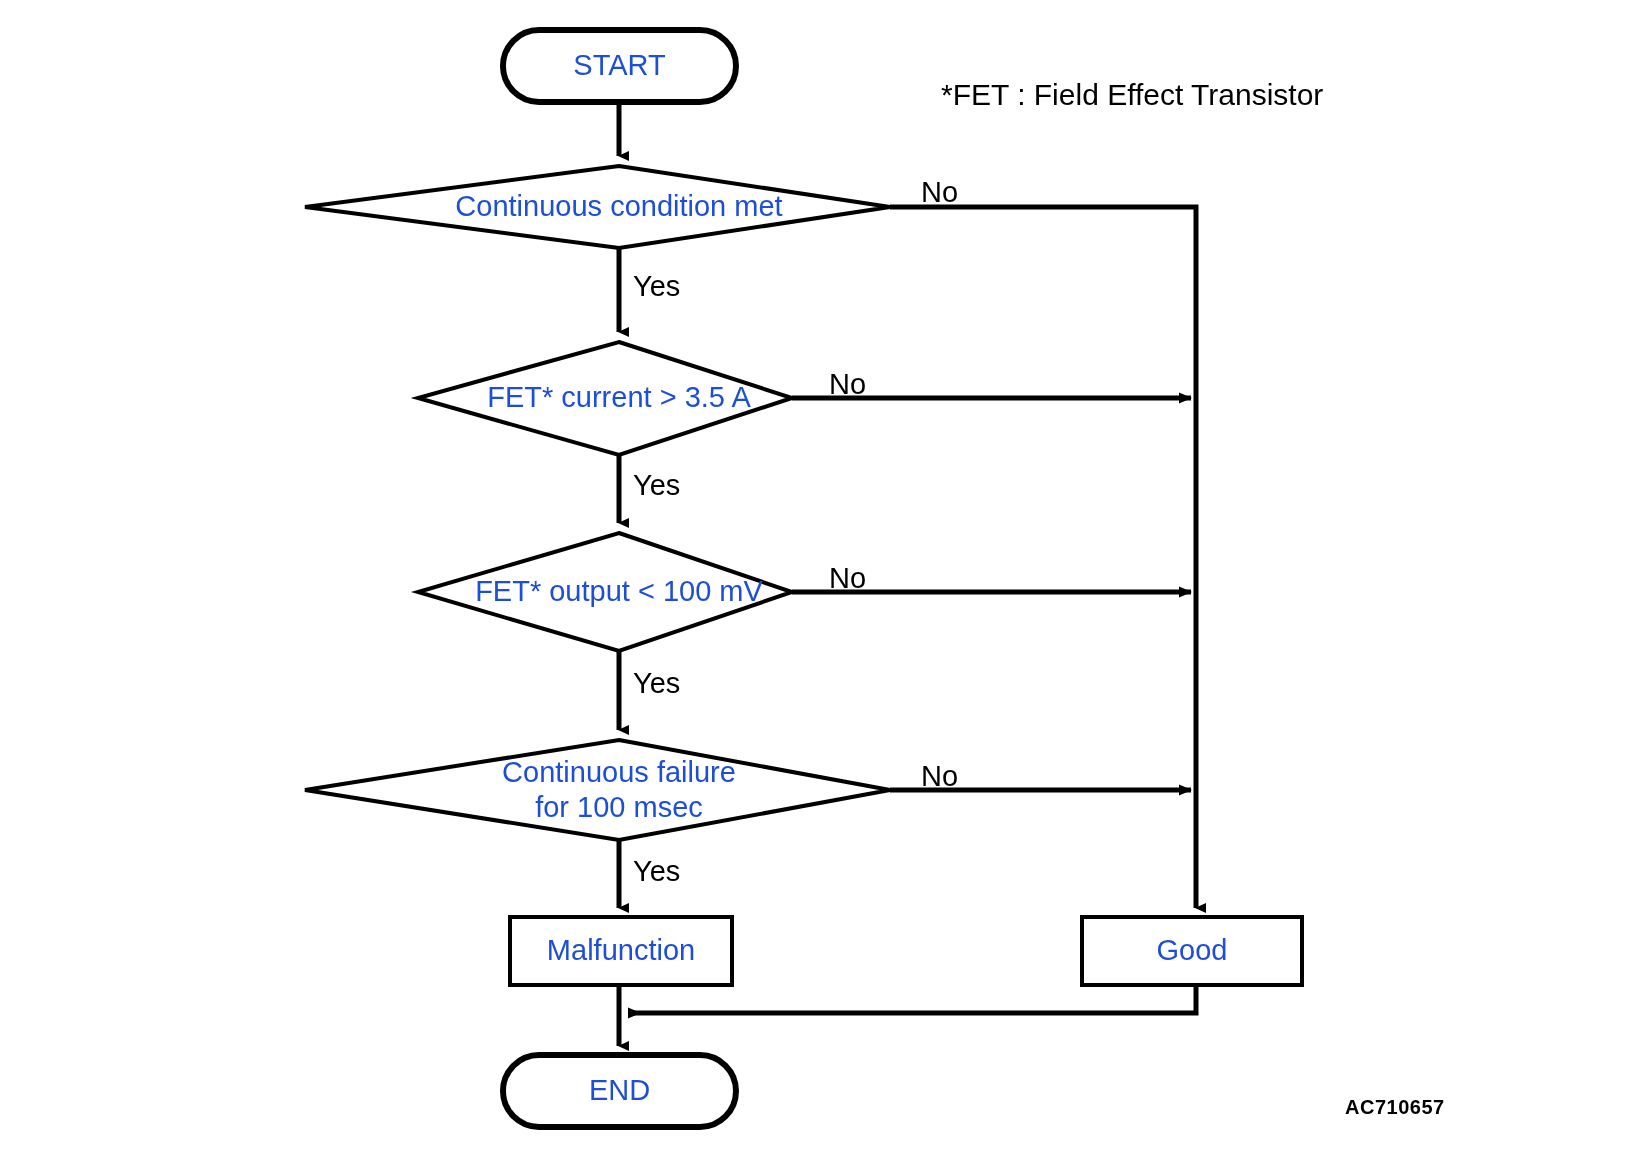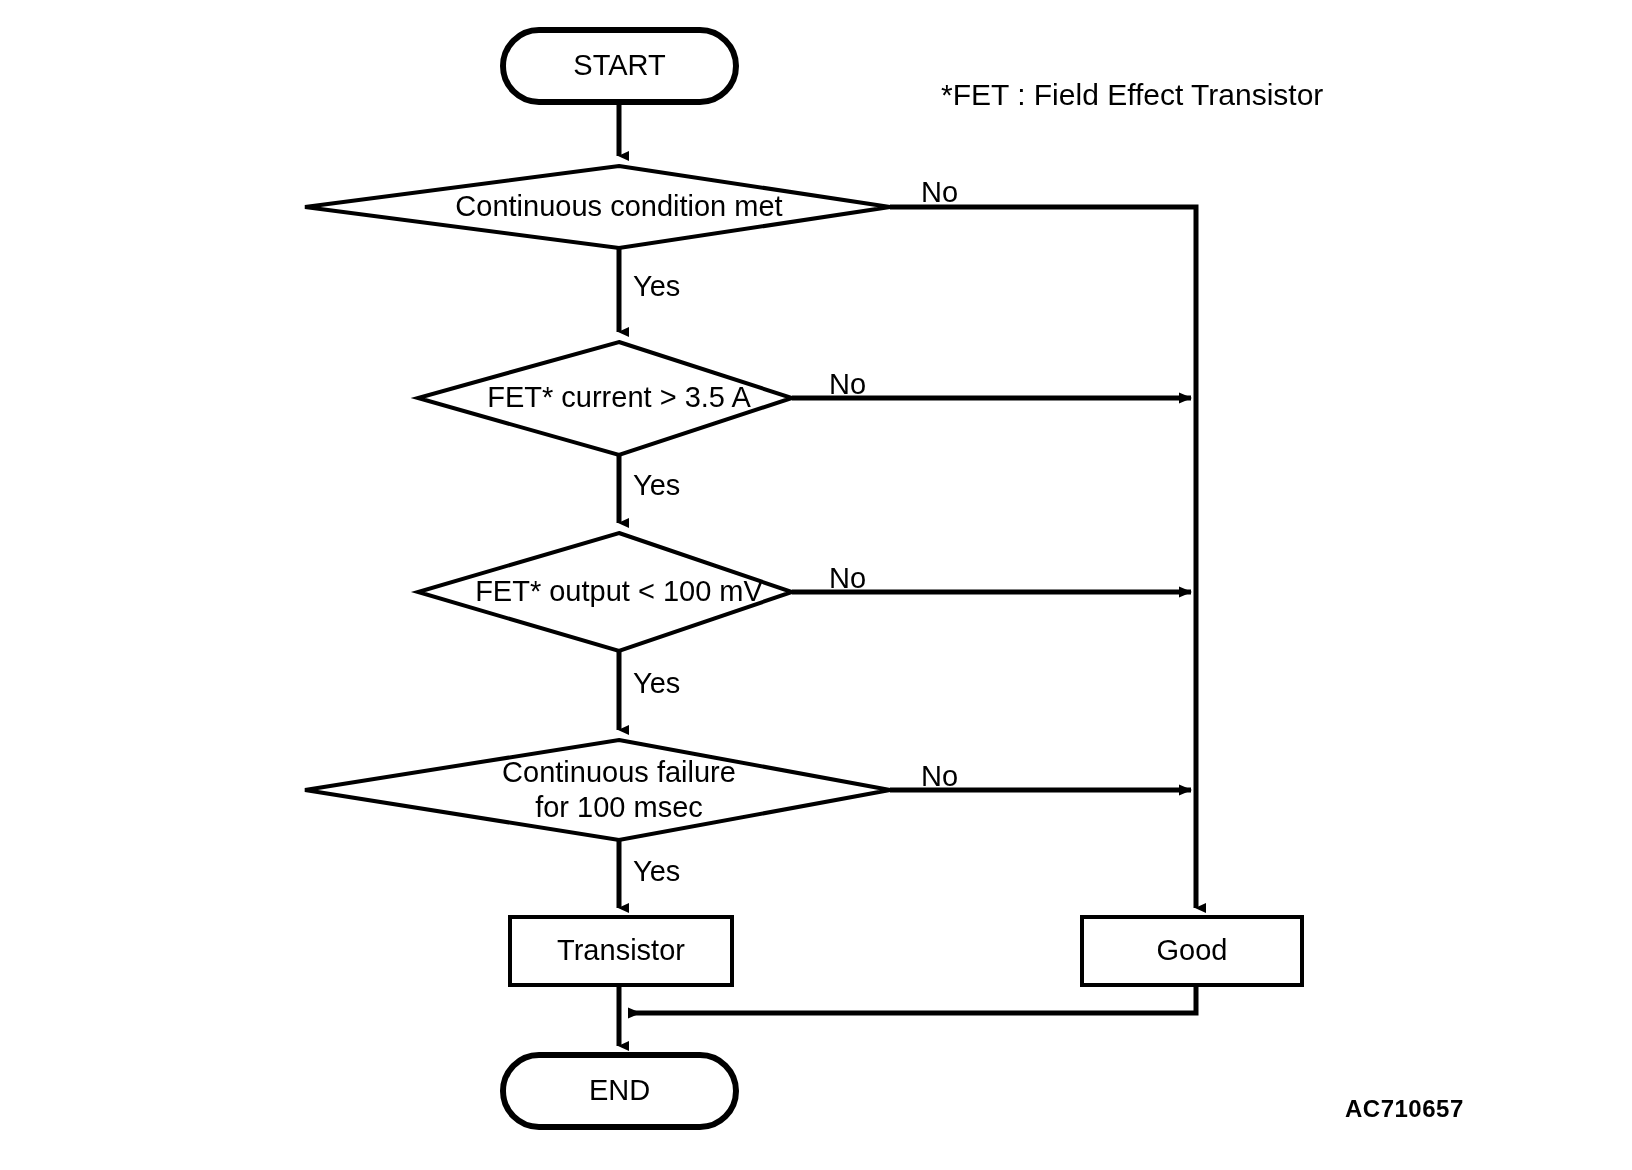--- a/index.html
+++ b/index.html
@@ -23,21 +23,21 @@
     top: 0;
     width: 1632px;
     height: 1170px;
   }
   .node-text {
     position: absolute;
     display: flex;
     align-items: center;
     justify-content: center;
     text-align: center;
-    color: #000000;
+    color: #1d4ed8;
     font-size: 29px;
     line-height: 1.22;
     white-space: pre-line;
     pointer-events: none;
   }
   .edge-label {
     position: absolute;
     color: #000000;
     font-size: 29px;
     line-height: 1;
@@ -45,21 +45,21 @@
   .note-text {
     position: absolute;
     color: #000000;
     font-size: 30px;
     line-height: 1;
     white-space: nowrap;
   }
   .ref-code {
     position: absolute;
     color: #000000;
-    font-size: 24px;
+    font-size: 20px;
     font-weight: bold;
     letter-spacing: 0.5px;
     line-height: 1;
     white-space: nowrap;
   }
 </style>
 </head>
 <body>
 
 <div id="page">
@@ -120,21 +120,21 @@
 
   <div class="node-text" style="left:389px; top:180px; width:460px; height:54px;">Continuous condition met</div>
 
   <div class="node-text" style="left:419px; top:371px; width:400px; height:54px;">FET* current &gt; 3.5 A</div>
 
   <div class="node-text" style="left:419px; top:565px; width:400px; height:54px;">FET* output &lt; 100 mV</div>
 
   <div class="node-text" style="left:399px; top:753px; width:440px; height:74px;">Continuous failure
 for 100 msec</div>
 
-  <div class="node-text" style="left:510px; top:917px; width:222px; height:68px;">Transistor</div>
+  <div class="node-text" style="left:510px; top:917px; width:222px; height:68px;">Malfunction</div>
 
   <div class="node-text" style="left:1082px; top:917px; width:220px; height:68px;">Good</div>
 
   <div class="node-text" style="left:503px; top:1055px; width:233px; height:72px;">END</div>
 
   <div class="edge-label" style="left:921px; top:178px;">No</div>
   <div class="edge-label" style="left:633px; top:272px;">Yes</div>
 
   <div class="edge-label" style="left:829px; top:370px;">No</div>
   <div class="edge-label" style="left:633px; top:471px;">Yes</div>

